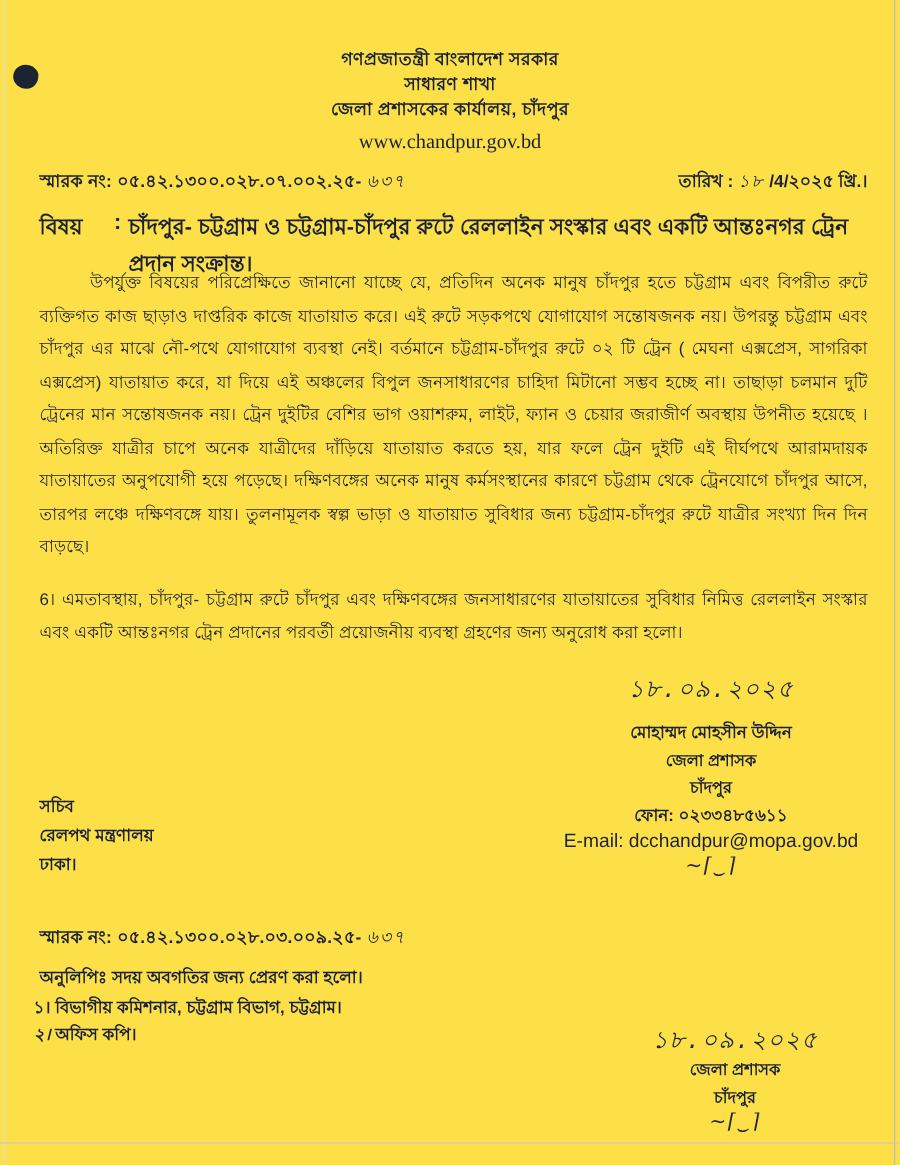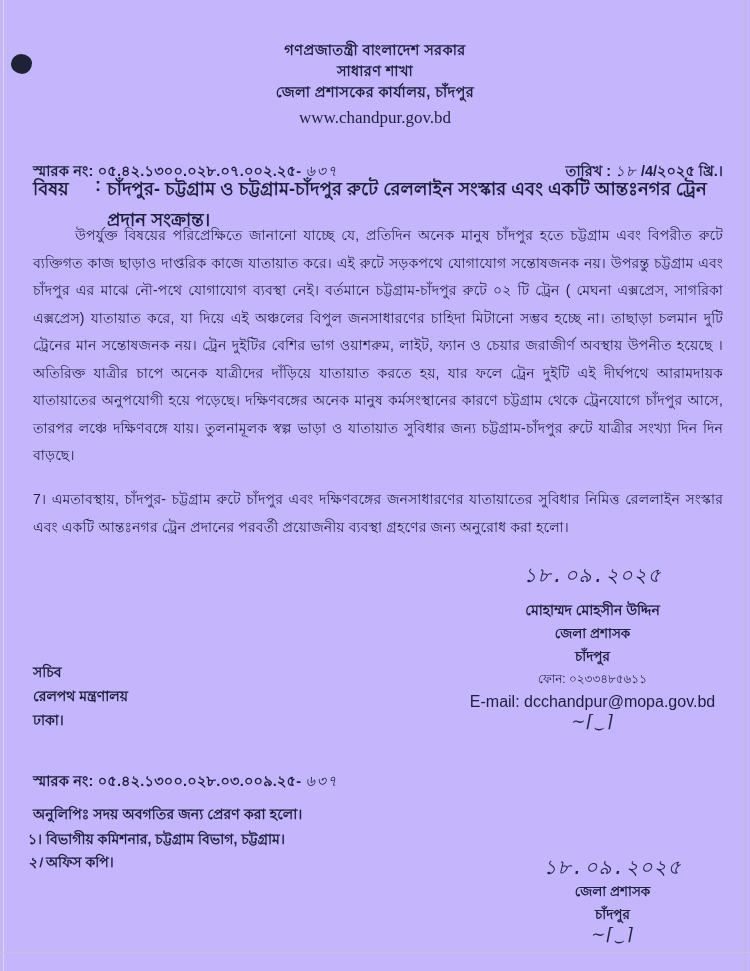--- a/index.html
+++ b/index.html
@@ -8,21 +8,21 @@
     padding: 0;
     background: #ffffff;
   }
   body {
     font-family: "Liberation Sans", "DejaVu Sans", sans-serif;
   }
   #page {
     position: relative;
     width: 750px;
     height: 971px;
-    background: #c4b5fd;
+    background: #fde047;
     overflow: hidden;
     color: #1b2238;
     box-sizing: border-box;
   }
   
   .scan-edge-right {
     position: absolute;
     top: 0;
     right: 4px;
     width: 1px;
@@ -81,21 +81,21 @@
 
   
   .memo-row {
     position: absolute;
     left: 33px;
     width: 690px;
     display: flex;
     justify-content: space-between;
     align-items: baseline;
   }
-  .memo-row.top { top: 160px; }
+  .memo-row.top { top: 140px; }
   .memo-row.bottom { top: 770px; }
   .memo-no {
     font-size: 14.5px;
     font-weight: 600;
     letter-spacing: 0.2px;
     white-space: nowrap;
   }
   .memo-date {
     font-size: 14.5px;
     font-weight: 600;
@@ -166,22 +166,22 @@
     line-height: 23px;
     margin-top: 11px;
   }
   .sig-role,
   .sig-place {
     font-size: 13.5px;
     font-weight: 600;
     line-height: 23px;
   }
   .sig-phone {
-    font-size: 12px;
-    font-weight: 400;
+    font-size: 14px;
+    font-weight: 700;
     line-height: 23px;
   }
   .sig-email {
     font-family: Liberation Sans, sans-serif;
     font-size: 16px;
     line-height: 22px;
     white-space: nowrap;
   }
   .sig-mark {
     font-family: "Liberation Serif", "DejaVu Serif", serif;
@@ -255,21 +255,21 @@
     </div>
   </div>
 
   <div class="subject">
     <div class="subject-label">বিষয়</div>
     <div class="subject-colon">:</div>
     <div class="subject-text">চাঁদপুর- চট্টগ্রাম ও চট্টগ্রাম-চাঁদপুর রুটে রেললাইন সংস্কার এবং একটি আন্তঃনগর ট্রেন প্রদান সংক্রান্ত।</div>
   </div>
 
   <div class="body-para p1">উপর্যুক্ত বিষয়ের পরিপ্রেক্ষিতে জানানো যাচ্ছে যে, প্রতিদিন অনেক মানুষ চাঁদপুর হতে চট্টগ্রাম এবং বিপরীত রুটে ব্যক্তিগত কাজ ছাড়াও দাপ্তরিক কাজে যাতায়াত করে। এই রুটে সড়কপথে যোগাযোগ সন্তোষজনক নয়। উপরন্তু চট্টগ্রাম এবং চাঁদপুর এর মাঝে নৌ-পথে যোগাযোগ ব্যবস্থা নেই। বর্তমানে চট্টগ্রাম-চাঁদপুর রুটে ০২ টি ট্রেন ( মেঘনা এক্সপ্রেস, সাগরিকা এক্সপ্রেস) যাতায়াত করে, যা দিয়ে এই অঞ্চলের বিপুল জনসাধারণের চাহিদা মিটানো সম্ভব হচ্ছে না। তাছাড়া চলমান দুটি ট্রেনের মান সন্তোষজনক নয়। ট্রেন দুইটির বেশির ভাগ ওয়াশরুম, লাইট, ফ্যান ও চেয়ার জরাজীর্ণ অবস্থায় উপনীত হয়েছে । অতিরিক্ত যাত্রীর চাপে অনেক যাত্রীদের  দাঁড়িয়ে যাতায়াত করতে হয়, যার ফলে ট্রেন দুইটি এই দীর্ঘপথে আরামদায়ক যাতায়াতের অনুপযোগী হয়ে পড়েছে। দক্ষিণবঙ্গের অনেক মানুষ  কর্মসংস্থানের কারণে চট্টগ্রাম থেকে ট্রেনযোগে চাঁদপুর আসে, তারপর লঞ্চে দক্ষিণবঙ্গে যায়। তুলনামূলক স্বল্প ভাড়া ও যাতায়াত সুবিধার জন্য চট্টগ্রাম-চাঁদপুর রুটে যাত্রীর সংখ্যা দিন দিন বাড়ছে।</div>
-  <div class="body-para p2">7। এমতাবস্থায়, চাঁদপুর- চট্টগ্রাম রুটে চাঁদপুর এবং দক্ষিণবঙ্গের জনসাধারণের যাতায়াতের সুবিধার নিমিত্ত রেললাইন সংস্কার এবং একটি আন্তঃনগর ট্রেন প্রদানের পরবর্তী প্রয়োজনীয় ব্যবস্থা গ্রহণের জন্য অনুরোধ করা হলো।</div>
+  <div class="body-para p2">6। এমতাবস্থায়, চাঁদপুর- চট্টগ্রাম রুটে চাঁদপুর এবং দক্ষিণবঙ্গের জনসাধারণের যাতায়াতের সুবিধার নিমিত্ত রেললাইন সংস্কার এবং একটি আন্তঃনগর ট্রেন প্রদানের পরবর্তী প্রয়োজনীয় ব্যবস্থা গ্রহণের জন্য অনুরোধ করা হলো।</div>
 
   <div class="sig-block upper">
     <div class="sig-scribble">১৮.০৯.২০২৫</div>
     <div class="sig-name">মোহাম্মদ মোহসীন উদ্দিন</div>
     <div class="sig-role">জেলা প্রশাসক</div>
     <div class="sig-place">চাঁদপুর</div>
     <div class="sig-phone">ফোন: ০২৩৩৪৮৫৬১১</div>
     <div class="sig-email">E-mail: dcchandpur@mopa.gov.bd</div>
     <div class="sig-mark">∼⌈‿⌉</div>
   </div>

